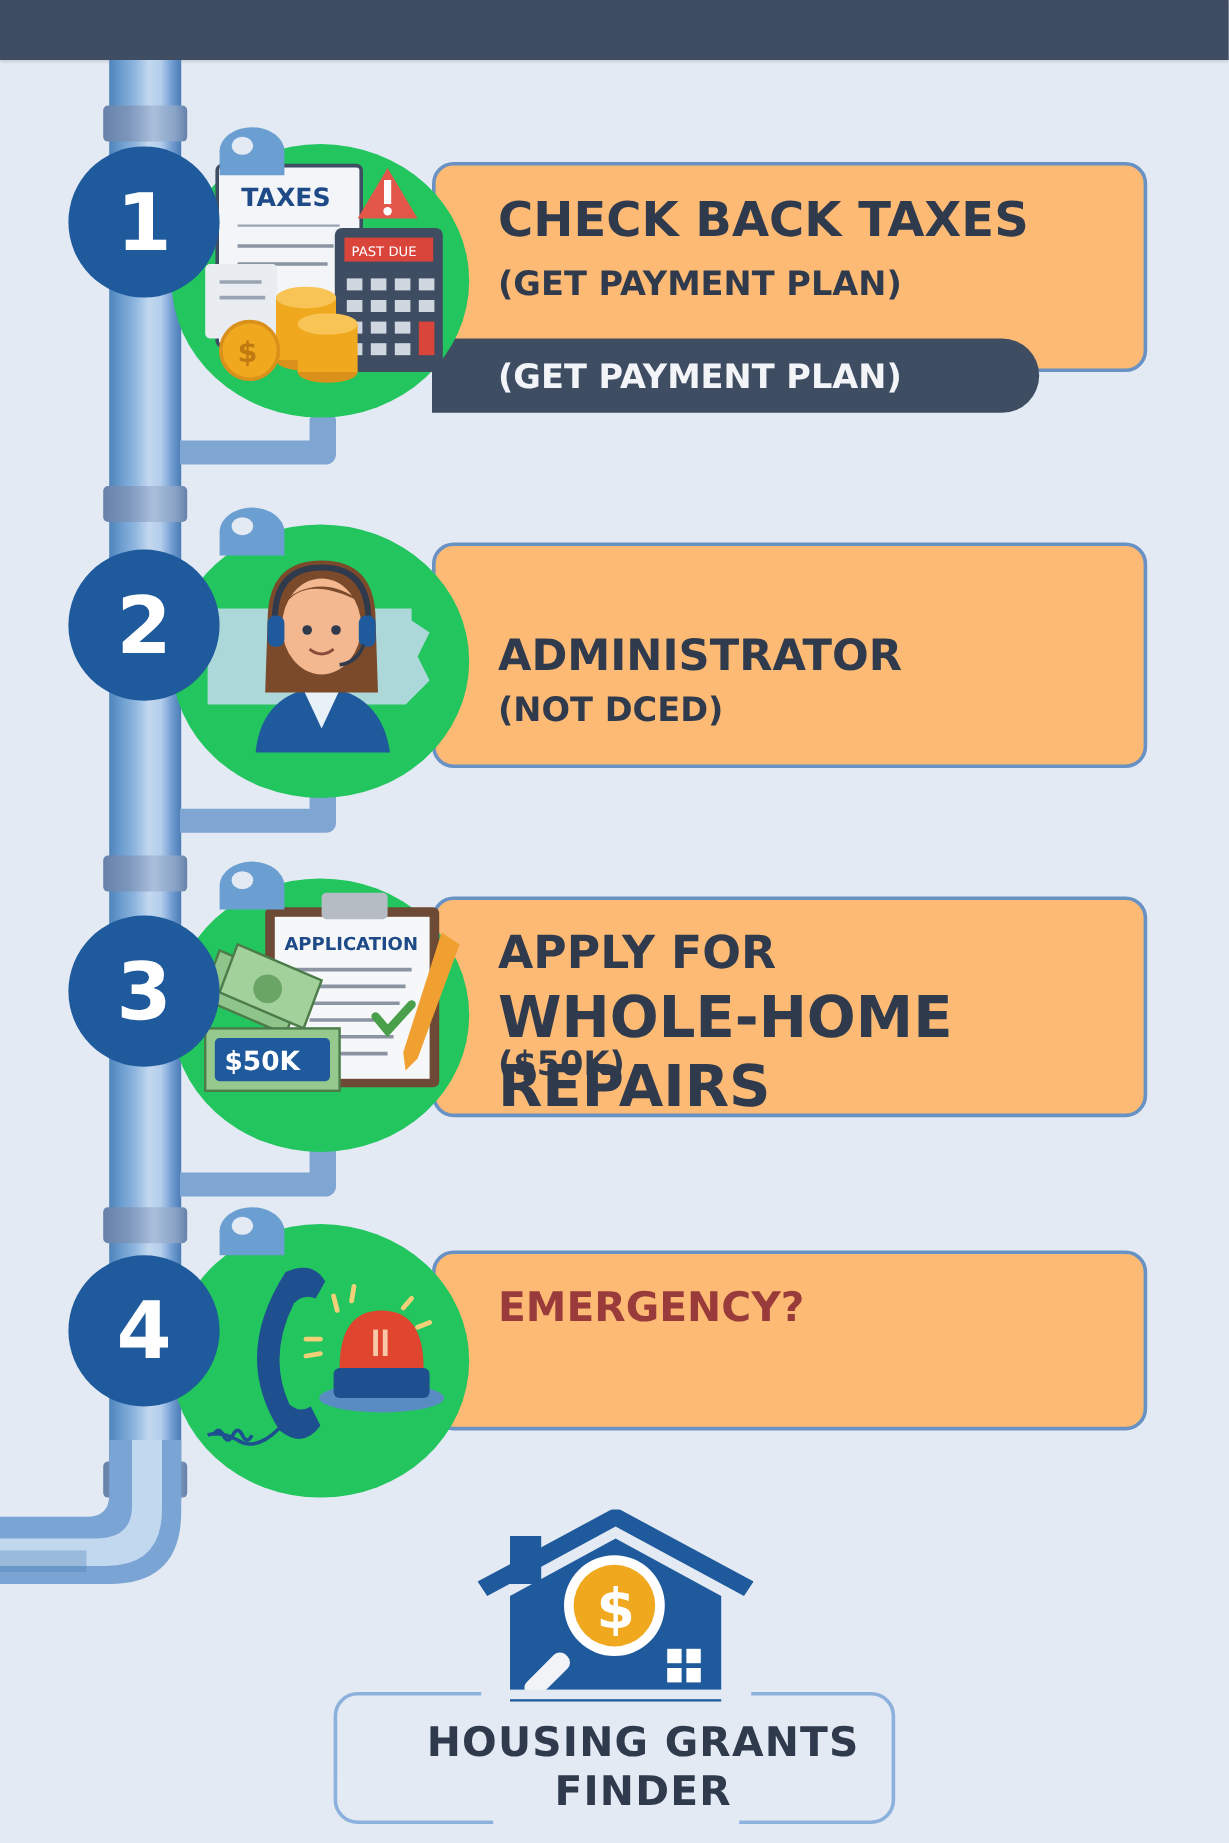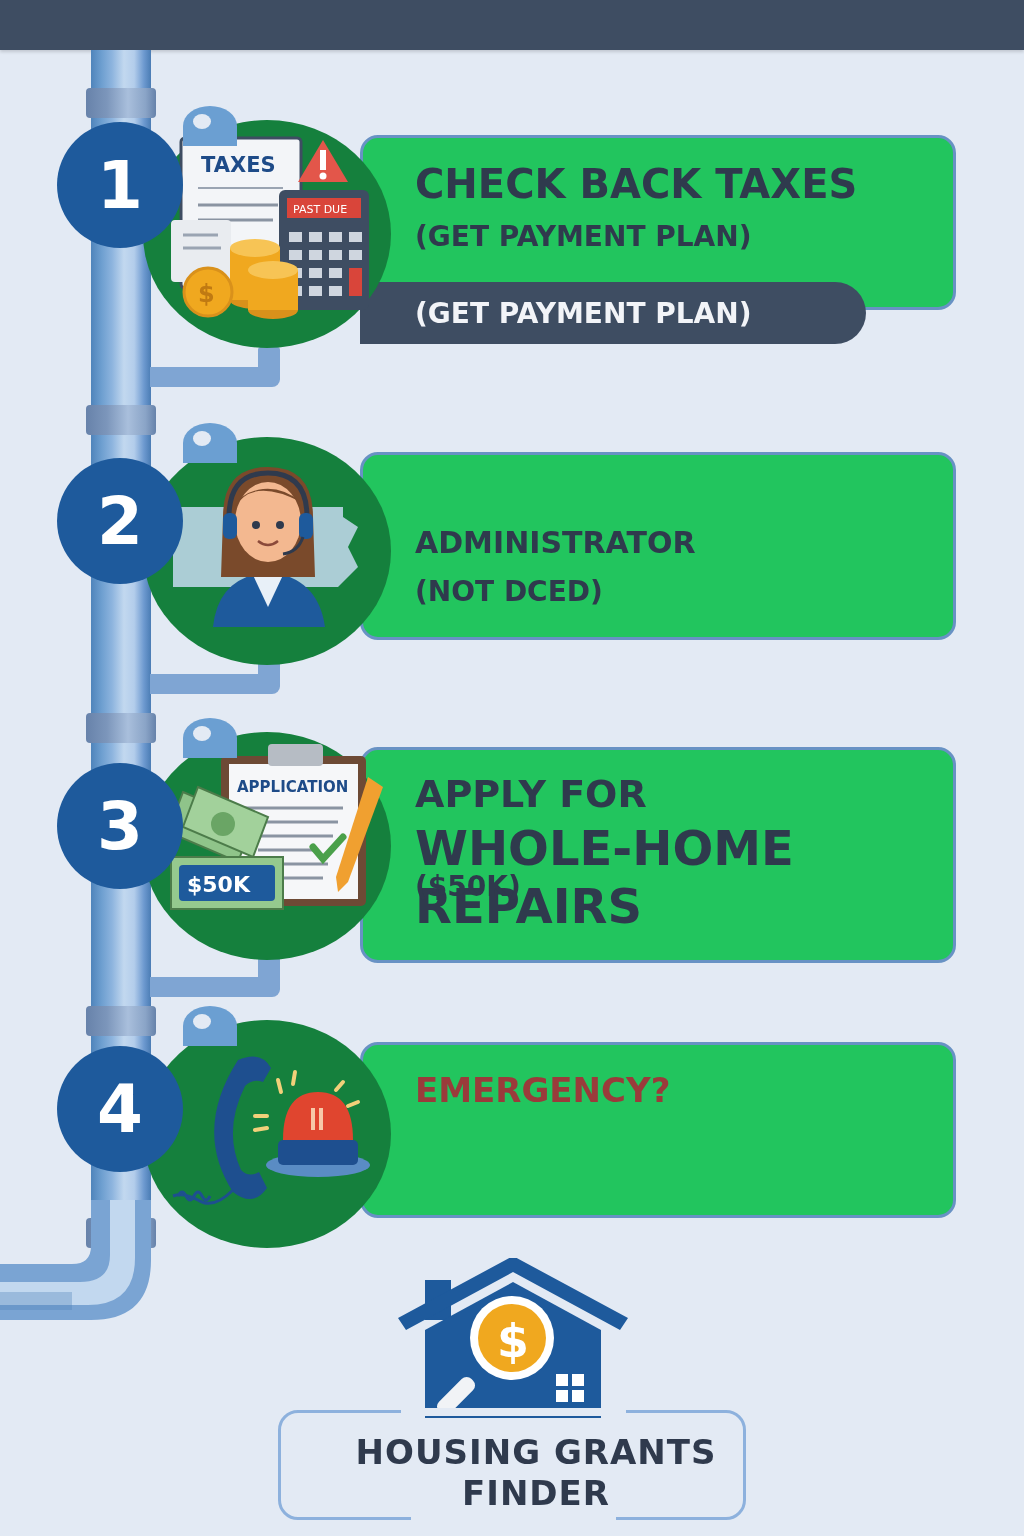--- a/index.html
+++ b/index.html
@@ -37,32 +37,32 @@
   .step { position: absolute; left: 0; width: 1024px; }
   .num {
     position: absolute; left: 57px; width: 126px; height: 126px; border-radius: 50%;
     background: #1e5a9c; color: #fff; font-weight: bold;
     font-size: 66px; display: flex; align-items: center; justify-content: center;
     font-family: "DejaVu Sans", sans-serif;
     z-index: 3;
   }
   .medal {
     position: absolute; left: 143px; width: 248px; height: 228px; border-radius: 50%;
-    background: #15803d; z-index: 2; overflow: visible;
+    background: #22c55e; z-index: 2; overflow: visible;
   }
   .medal .tab {
     position: absolute; left: 40px; top: -14px; width: 54px; height: 40px;
     background: #6b9fd2; border-radius: 50% 50% 0 0;
   }
   .medal .tab::after {
     content:""; position:absolute; left:10px; top:8px; width:18px; height:15px;
     border-radius:50%; background:#e3eaf4;
   }
   .card {
-    position: absolute; left: 360px; width: 596px; background: #22c55e;
+    position: absolute; left: 360px; width: 596px; background: #fdba74;
     border: 3px solid #6892c4; border-radius: 18px; z-index: 1;
   }
   .card .title {
     position: absolute; left: 52px; color: #2f3a4d; font-weight: bold;
     font-family: "DejaVu Sans", sans-serif; line-height: 1.2;
   }
   .ribbon {
     position: absolute; left: 360px; width: 506px; height: 62px;
     background: #3e4d62; border-radius: 0 31px 31px 0; z-index: 1;
     color: #f2f4f8; font-weight: bold; font-size: 28px;
@@ -169,21 +169,21 @@
       <ellipse cx="130" cy="150" rx="25" ry="9" fill="#f7c455"></ellipse>
       <circle cx="65" cy="172" r="24" fill="#f0a81f" stroke="#d9911b" stroke-width="3"></circle>
       <text x="55" y="182" font-family="DejaVu Sans, sans-serif" font-weight="bold" font-size="24" fill="#c07a12">$</text>
     </svg>
   </div>
   <div class="num" style="top:122px">1</div>
 </div>
 
 <div class="step" style="top:0">
   <div class="card" style="top:452px;height:188px">
-    <div class="title" style="top:70px;font-size:30px">ADMINISTRATOR</div>
+    <div class="title" style="top:70px;font-size:36px">ADMINISTRATOR</div>
     <div class="title" style="top:120px;font-size:28px">(NOT DCED)</div>
   </div>
   <div class="medal" style="top:437px">
     <div class="tab"></div>
     <svg width="248" height="228" viewBox="0 0 248 228">
       <path d="M30 70 L200 70 L200 80 L215 90 L205 110 L215 130 L195 150 L30 150 Z" fill="#c6daf0" opacity=".85"></path>
       <path d="M70 190 Q75 140 125 135 Q175 140 182 190 Z" fill="#1e5a9c"></path>
       <path d="M110 138 L125 170 L140 138 Z" fill="#e8f0f8"></path>
       <path d="M80 80 Q80 30 125 30 Q170 30 170 80 L172 140 L78 140 Z" fill="#7a4a2b"></path>
       <ellipse cx="125" cy="85" rx="33" ry="40" fill="#f3b890"></ellipse>
@@ -194,21 +194,21 @@
       <path d="M86 80 Q86 36 125 36 Q164 36 164 80" stroke="#2f3a4d" stroke-width="5" fill="none"></path>
       <rect x="80" y="76" width="14" height="26" rx="6" fill="#1e5a9c"></rect>
       <rect x="156" y="76" width="14" height="26" rx="6" fill="#1e5a9c"></rect>
       <path d="M160 100 Q155 115 140 117" stroke="#2f3a4d" stroke-width="3" fill="none"></path>
     </svg>
   </div>
   <div class="num" style="top:458px">2</div>
 </div>
 
 <div class="step" style="top:0">
-  <div class="card" style="top:747px;height:216px">
+  <div class="card" style="top:747px;height:184px">
     <div class="title" style="top:22px;font-size:38px">APPLY FOR</div>
     <div class="title" style="top:70px;font-size:48px">WHOLE-HOME REPAIRS</div>
     <div class="title" style="top:120px;font-size:28px">($50K)</div>
   </div>
   <div class="medal" style="top:732px">
     <div class="tab"></div>
     <svg width="248" height="228" viewBox="0 0 248 228">
       <rect x="78" y="24" width="145" height="150" rx="5" fill="#6d4a35"></rect>
       <rect x="86" y="32" width="129" height="135" fill="#f6f7f9"></rect>
       <rect x="125" y="12" width="55" height="22" rx="4" fill="#b6bcc4"></rect>
@@ -228,21 +228,21 @@
       <circle cx="80" cy="92" r="12" fill="#6aa565"></circle>
       <rect x="28" y="125" width="112" height="52" fill="#95c98e" stroke="#4c7c4a" stroke-width="2"></rect>
       <rect x="36" y="133" width="96" height="36" rx="4" fill="#1e5a9c"></rect>
       <text x="44" y="160" font-family="DejaVu Sans, sans-serif" font-weight="bold" font-size="22" fill="#fff">$50K</text>
     </svg>
   </div>
   <div class="num" style="top:763px">3</div>
 </div>
 
 <div class="step" style="top:0">
-  <div class="card" style="top:1042px;height:176px">
+  <div class="card" style="top:1042px;height:150px">
     <div class="title red" style="top:25px;font-size:34px">EMERGENCY?</div>
   </div>
   <div class="medal" style="top:1020px">
     <div class="tab"></div>
     <svg width="248" height="228" viewBox="0 0 248 228">
       <path d="M95 40 Q118 30 128 48 L120 62 Q110 58 102 66 Q80 110 98 150 Q106 158 116 152 L124 168 Q110 188 90 172 Q50 110 95 40 Z" fill="#1e4f8f"></path>
       <path d="M90 170 Q70 190 55 180 Q40 172 30 176" stroke="#1e4f8f" stroke-width="3" fill="none"></path>
       <path d="M35 176 q4 -8 8 0 q4 8 8 0 q4 -8 8 0 q4 8 8 0" stroke="#1e4f8f" stroke-width="3" fill="none"></path>
       <ellipse cx="175" cy="145" rx="52" ry="12" fill="#5a8cc4"></ellipse>
       <rect x="135" y="120" width="80" height="25" rx="5" fill="#1e4f8f"></rect>

